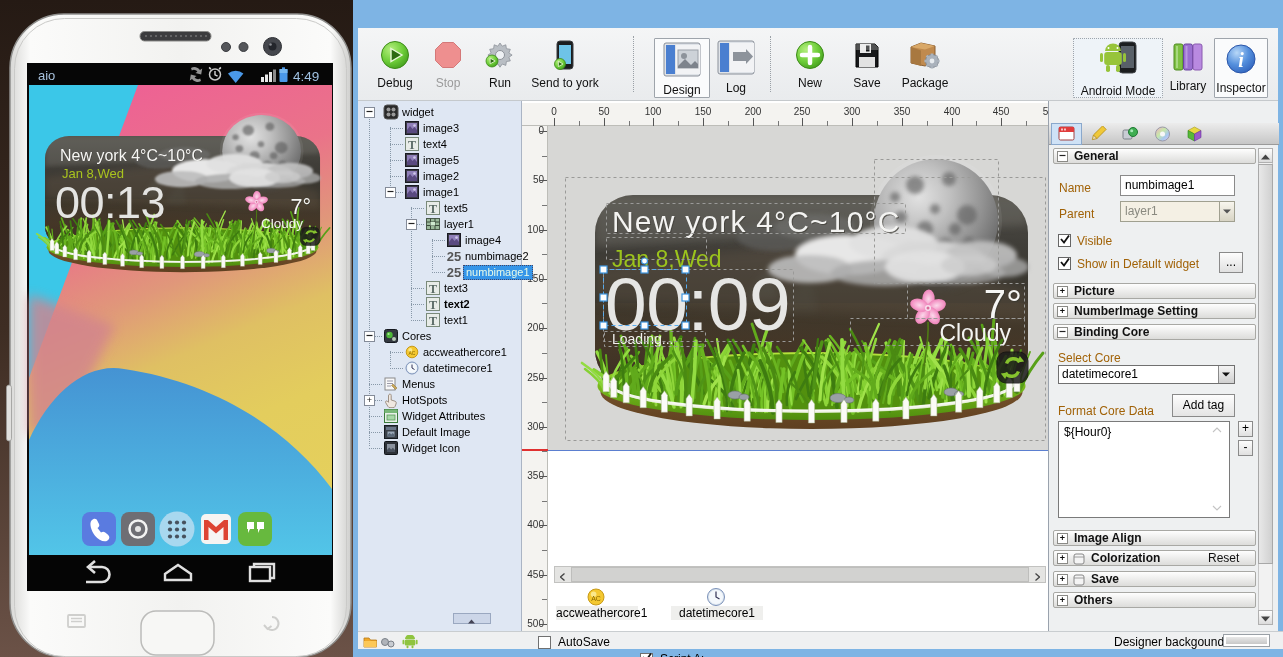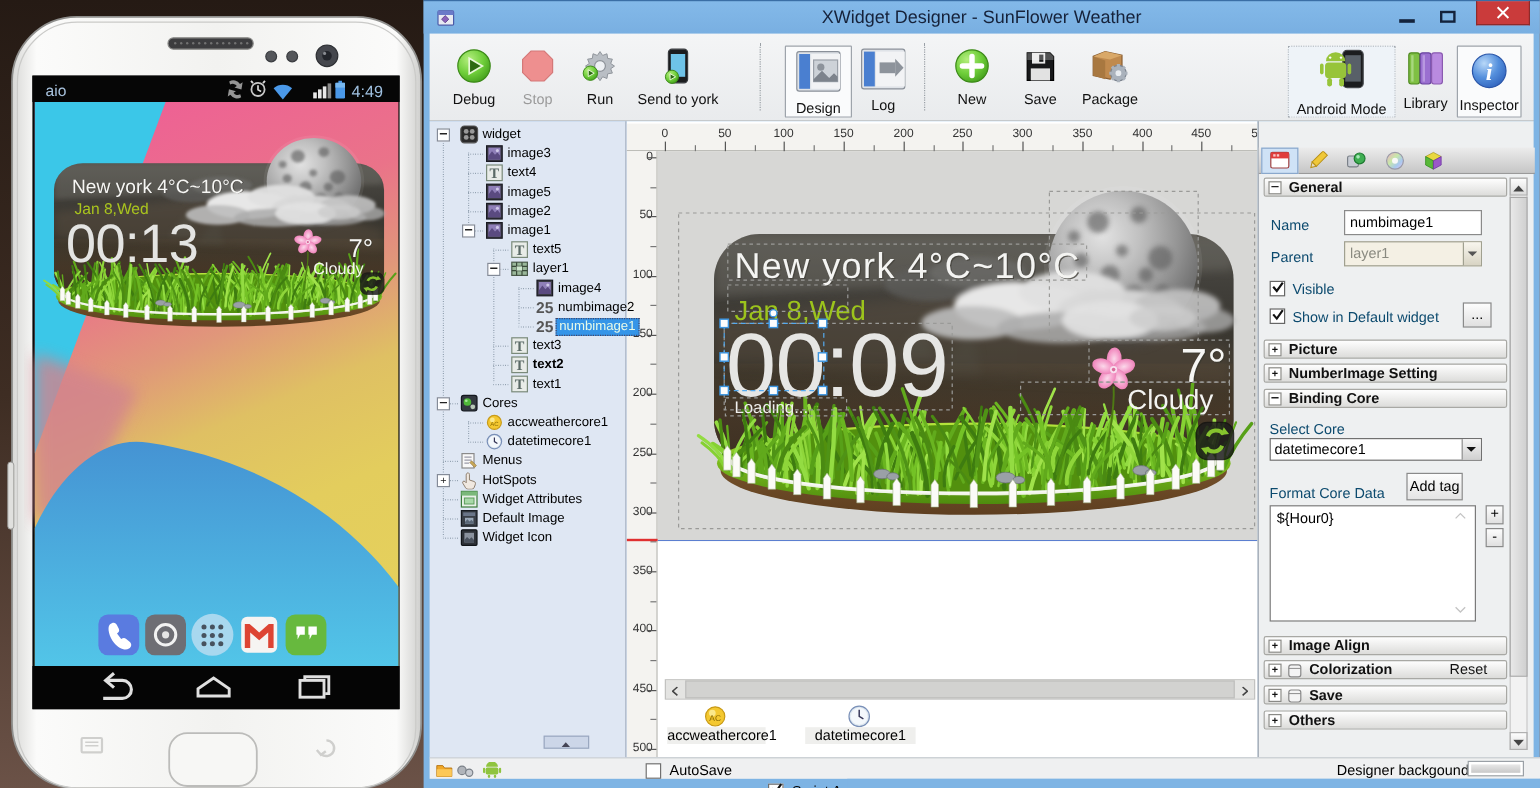--- a/index.html
+++ b/index.html
@@ -23,21 +23,21 @@
 #canvasarea{position:absolute;left:169px;top:101px;width:526px;height:530px;background:#fff;overflow:hidden;}
 #hruler{position:absolute;left:0px;top:2px;width:526px;height:23px;background:#f4f3f0;border-bottom:1px solid #bdbdb8;box-sizing:border-box;}
 #vruler{position:absolute;left:0px;top:25px;width:26px;height:505px;background:#f4f3f0;border-right:1px solid #bdbdb8;box-sizing:border-box;}
 .rnum{position:absolute;font-size:10px;color:#333;}
 #cgray{position:absolute;left:26px;top:25px;width:500px;height:324px;background:#d7d7d5;border-bottom:1px solid #5b7fd0;}
 #cwhite{position:absolute;left:26px;top:350px;width:500px;height:180px;background:#fff;}
 
 #rpanel{position:absolute;left:695px;top:101px;width:230px;height:530px;background:#eef0f1;border-left:1px solid #9aa2ad;box-sizing:border-box;font-size:12px;}
 .sechead{position:absolute;left:4px;width:203px;height:16px;background:linear-gradient(#fefefe,#dcdcda);border:1px solid #a8a8a4;border-radius:2px;box-sizing:border-box;font-weight:bold;font-size:12px;color:#111;}
 .pm{position:absolute;left:3px;top:2px;width:9px;height:9px;background:#fff;border:1px solid #8a8a86;font-size:9px;line-height:8px;text-align:center;font-weight:bold;}
-.lbl{position:absolute;color:#0c4a6e;font-size:12px;}
+.lbl{position:absolute;color:#a16207;font-size:12px;}
 
 #statusbar{position:absolute;left:5px;top:631px;width:1273px;height:18px;background:#eff0f1;border-top:1px solid #c9cdd0;box-sizing:border-box;font-size:12px;color:#000;}
 #botframe{position:absolute;left:353px;top:649px;width:930px;height:8px;background:#7eb4e4;}
 .cb{display:inline-block;width:11px;height:11px;background:#fff;border:1px solid #707070;vertical-align:-2px;}
 </style></head>
 <body>
 <svg width="0" height="0" style="position:absolute">
 <defs>
 <g id="i-widget">
         <rect x="1" y="1" width="14" height="14" rx="3" fill="#2a2a2a" stroke="#555"></rect>
@@ -710,35 +710,20 @@
           <path d="M71,618.5 h11 M71,621.5 h11" stroke-width="1.3"></path>
     </g>
     <g stroke="#cfcfcd" stroke-width="2" fill="none">
       <path d="M272,617 a6.5,6.5 0 1 1 -4.5,11.2"></path>
           <path d="M264,625 l3.5,4 4,-3"></path>
     </g>
   </svg>
     </div>
 
   <div id="win">
-    <div id="titlebar">
-      <div id="title">XWidget Designer - SunFlower Weather</div>
-      <svg id="tbicon" width="16" height="16">
-          <rect x="1" y="2" width="13" height="12" rx="1" fill="#e8eaf2" stroke="#4a5aa8"></rect>
-          <rect x="1" y="2" width="13" height="3.5" fill="#6a7ac8"></rect>
-          <path d="M4,9 l3,-3 3,3 -3,3Z" fill="#8a62b8" stroke="#5a3a88" stroke-width="0.7"></path>
-        </svg>
-      <div style="position:absolute;right:104px;top:15px;width:13px;height:3px;background:#14233c;"></div>
-      <div style="position:absolute;right:70px;top:8px;width:13px;height:10px;border:2px solid #14233c;box-sizing:border-box;background:transparent;"></div>
-      <div id="closebtn">
-          <svg width="11" height="11" style="display:block;margin:4px auto 0">
-            <path d="M1,1 L10,10 M10,1 L1,10" stroke="#fff" stroke-width="1.6"></path>
-          </svg>
-        </div>
-    </div>
     <div id="toolbar">
       <div class="tbtn" style="left:14px;width:46px;"><svg width="30" height="31" viewBox="0 0 30 31">
             <defs>
               <radialGradient id="ggrn" cx="0.35" cy="0.3" r="0.8">
                 <stop offset="0" stop-color="#b4ee7e"></stop>
                 <stop offset="0.55" stop-color="#6fce3a"></stop>
                 <stop offset="1" stop-color="#3f9a1a"></stop>
               </radialGradient>
             </defs>
             <circle cx="15" cy="15" r="13.5" fill="url(#ggrn)" stroke="#3c8a18" stroke-width="1"></circle>
@@ -1208,21 +1193,21 @@
       <div class="sechead" style="top:202px;"><div class="pm">+</div><span style="margin-left:20px;">NumberImage Setting</span></div>
       <div class="sechead" style="top:223px;"><div class="pm"><svg width="7" height="7">
               <path d="M0.5,3.5 h6" stroke="#222" stroke-width="1.2"></path>
             </svg></div><span style="margin-left:20px;">Binding Core</span></div>
       <div class="lbl" style="left:9px;top:250px;">Select Core</div>
       <div style="position:absolute;left:9px;top:264px;width:177px;height:19px;background:#fff;border:1px solid #707070;box-sizing:border-box;font-size:12px;line-height:17px;padding-left:3px;">datetimecore1</div>
       <div style="position:absolute;left:169px;top:265px;width:16px;height:17px;background:linear-gradient(#f4f4f4,#d0d0d0);border-left:1px solid #8a8a8a;box-sizing:border-box;"><svg width="8" height="5" style="margin:6px 0 0 3px">
             <path d="M0,0.5 L4,4.5 L8,0.5Z" fill="#111"></path>
           </svg></div>
       <div class="lbl" style="left:9px;top:303px;">Format Core Data</div>
-      <div style="position:absolute;left:123px;top:293px;width:47px;height:23px;background:linear-gradient(#fdfdfd,#e4e4e4);border:1px solid #8a8a8a;box-sizing:border-box;text-align:center;font-size:12px;line-height:21px;">Add tag</div>
+      <div style="position:absolute;left:123px;top:293px;width:63px;height:23px;background:linear-gradient(#fdfdfd,#e4e4e4);border:1px solid #8a8a8a;box-sizing:border-box;text-align:center;font-size:12px;line-height:21px;">Add tag</div>
       <div style="position:absolute;left:9px;top:320px;width:172px;height:97px;background:#fff;border:1px solid #7a7a7a;box-sizing:border-box;font-size:12px;padding:3px 0 0 5px;">${Hour0}</div>
       <svg style="position:absolute;left:163px;top:326px;" width="10" height="6">
           <path d="M1,5 L5,1 L9,5" stroke="#c4c4c4" stroke-width="1.1" fill="none"></path>
         </svg>
       <svg style="position:absolute;left:163px;top:404px;" width="10" height="6">
           <path d="M1,1 L5,5 L9,1" stroke="#c4c4c4" stroke-width="1.1" fill="none"></path>
         </svg>
       <div style="position:absolute;left:189px;top:320px;width:15px;height:16px;background:linear-gradient(#fdfdfd,#e0e0e0);border:1px solid #8a8a8a;box-sizing:border-box;text-align:center;font-size:12px;line-height:13px;">+</div>
       <div style="position:absolute;left:189px;top:339px;width:15px;height:16px;background:linear-gradient(#fdfdfd,#e0e0e0);border:1px solid #8a8a8a;box-sizing:border-box;text-align:center;font-size:12px;line-height:12px;">-</div>
       <div class="sechead" style="top:429px;"><div class="pm">+</div><span style="margin-left:20px;">Image Align</span></div>

